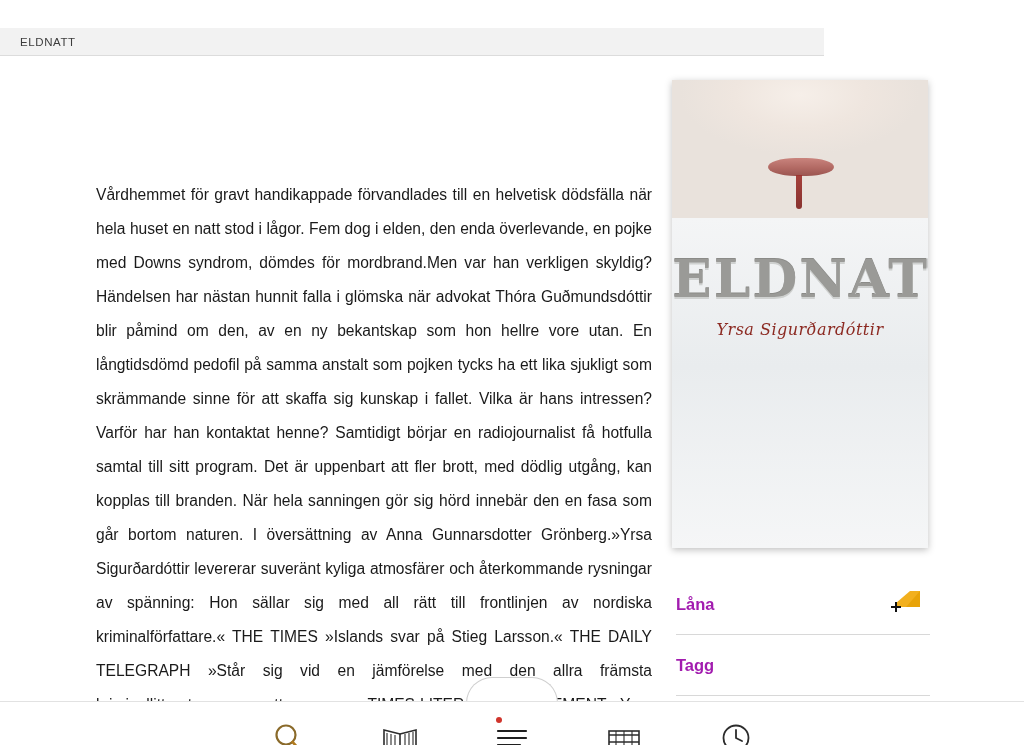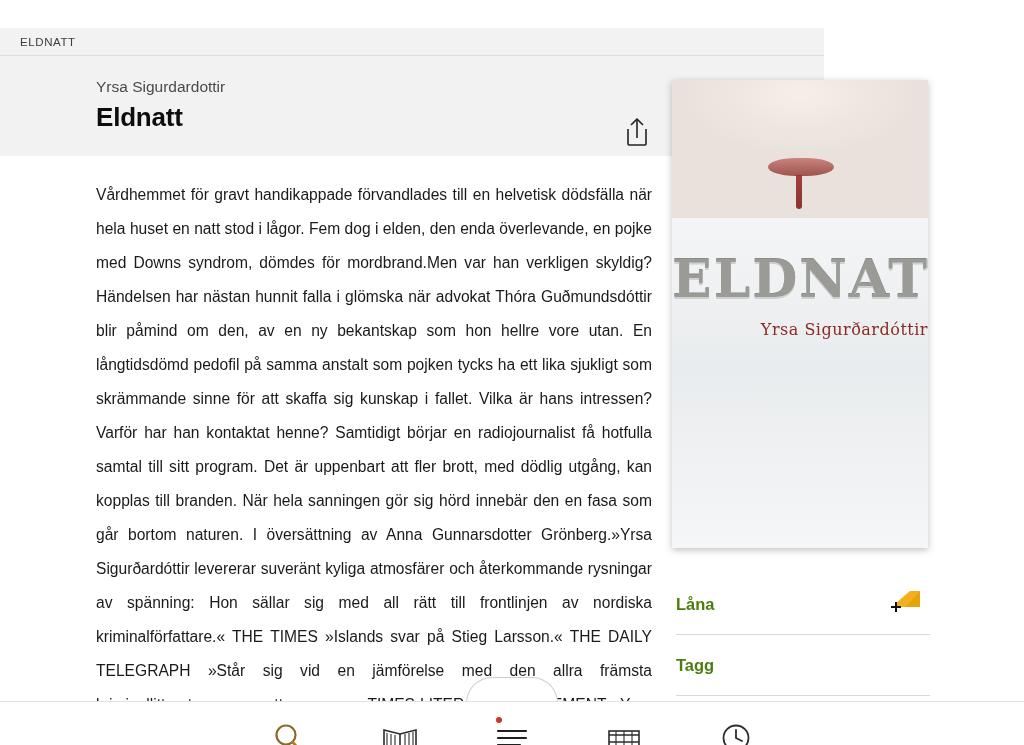--- a/index.html
+++ b/index.html
@@ -151,22 +151,23 @@
     font-size: 52px;
     font-weight: bold;
     letter-spacing: 2px;
     color: #9a9a97;
     text-shadow: 0 2px 0 #cfd1d0, 0 -1px 0 #8b8b88;
   }
   .cover-author {
     position: absolute;
     left: 0; right: 0;
     top: 240px;
-    text-align: right;
+    text-align: center;
     font-family: "DejaVu Serif", serif;
+    font-style: italic;
     font-size: 16px;
     color: #8c2a22;
     letter-spacing: 0.5px;
   }
 
   
   .actions {
     position: absolute;
     left: 4px;
     top: 418px;
@@ -176,21 +177,21 @@
     position: relative;
     height: 61px;
     border-bottom: 1px solid #d8d8d8;
     display: flex;
     align-items: center;
     cursor: pointer;
   }
   .action-label {
     font-size: 16.5px;
     font-weight: bold;
-    color: #4d7c0f;
+    color: #a21caf;
   }
   .borrow-icon {
     position: absolute;
     right: 8px;
     top: 14px;
     width: 36px;
     height: 28px;
   }
 
   
@@ -260,33 +261,20 @@
 </style>
 </head>
 <body>
 
 <div class="app">
 
   <div class="statusbar">
     <span class="crumb">ELDNATT</span>
   </div>
 
-  <div class="headerband">
-    <div class="header-inner">
-      <div class="author">Yrsa Sigurdardottir</div>
-      <div class="title">Eldnatt</div>
-    </div>
-    <div class="share-btn">
-      <svg width="30" height="32" viewBox="0 0 30 32">
-        <path d="M6 13 v15 a1 1 0 0 0 1 1 h16 a1 1 0 0 0 1 -1 v-15" fill="none" stroke="#222" stroke-width="1.6"></path>
-        <path d="M15 22 v-19" fill="none" stroke="#222" stroke-width="1.6"></path>
-        <path d="M9 9 l6 -6 l6 6" fill="none" stroke="#222" stroke-width="1.6" stroke-linejoin="round"></path>
-      </svg>
-    </div>
-  </div>
 
   <div class="content">
 
     <div class="description">Vårdhemmet för gravt handikappade förvandlades till en helvetisk dödsfälla när hela huset en natt stod i lågor. Fem dog i elden, den enda överlevande, en pojke med Downs syndrom, dömdes för mordbrand.Men var han verkligen skyldig? Händelsen har nästan hunnit falla i glömska när advokat Thóra Guðmundsdóttir blir påmind om den, av en ny bekantskap som hon hellre vore utan. En långtidsdömd pedofil på samma anstalt som pojken tycks ha ett lika sjukligt som skrämmande sinne för att skaffa sig kunskap i fallet. Vilka är hans intressen? Varför har han kontaktat henne? Samtidigt börjar en radiojournalist få hotfulla samtal till sitt program. Det är uppenbart att fler brott, med dödlig utgång, kan kopplas till branden. När hela sanningen gör sig hörd innebär den en fasa som går bortom naturen. I översättning av Anna Gunnarsdotter Grönberg.»Yrsa Sigurðardóttir levererar suveränt kyliga atmosfärer och återkommande rysningar av spänning: Hon sällar sig med all rätt till frontlinjen av nordiska kriminalförfattare.« THE TIMES »Islands svar på Stieg Larsson.« THE DAILY TELEGRAPH »Står sig vid en jämförelse med den allra främsta kriminallitteraturen, oavsett ursprung.« TIMES LITERARY SUPPLEMENT »Yrsa Sigurðardóttir är lysande på att frammana en atmosfär av smygande hot och overklighet.« THE GUARDIAN</div>
 
     <div class="rightcol">
 
       <div class="cover">
         <div class="cover-photo">
           <div class="cover-lips"></div>

